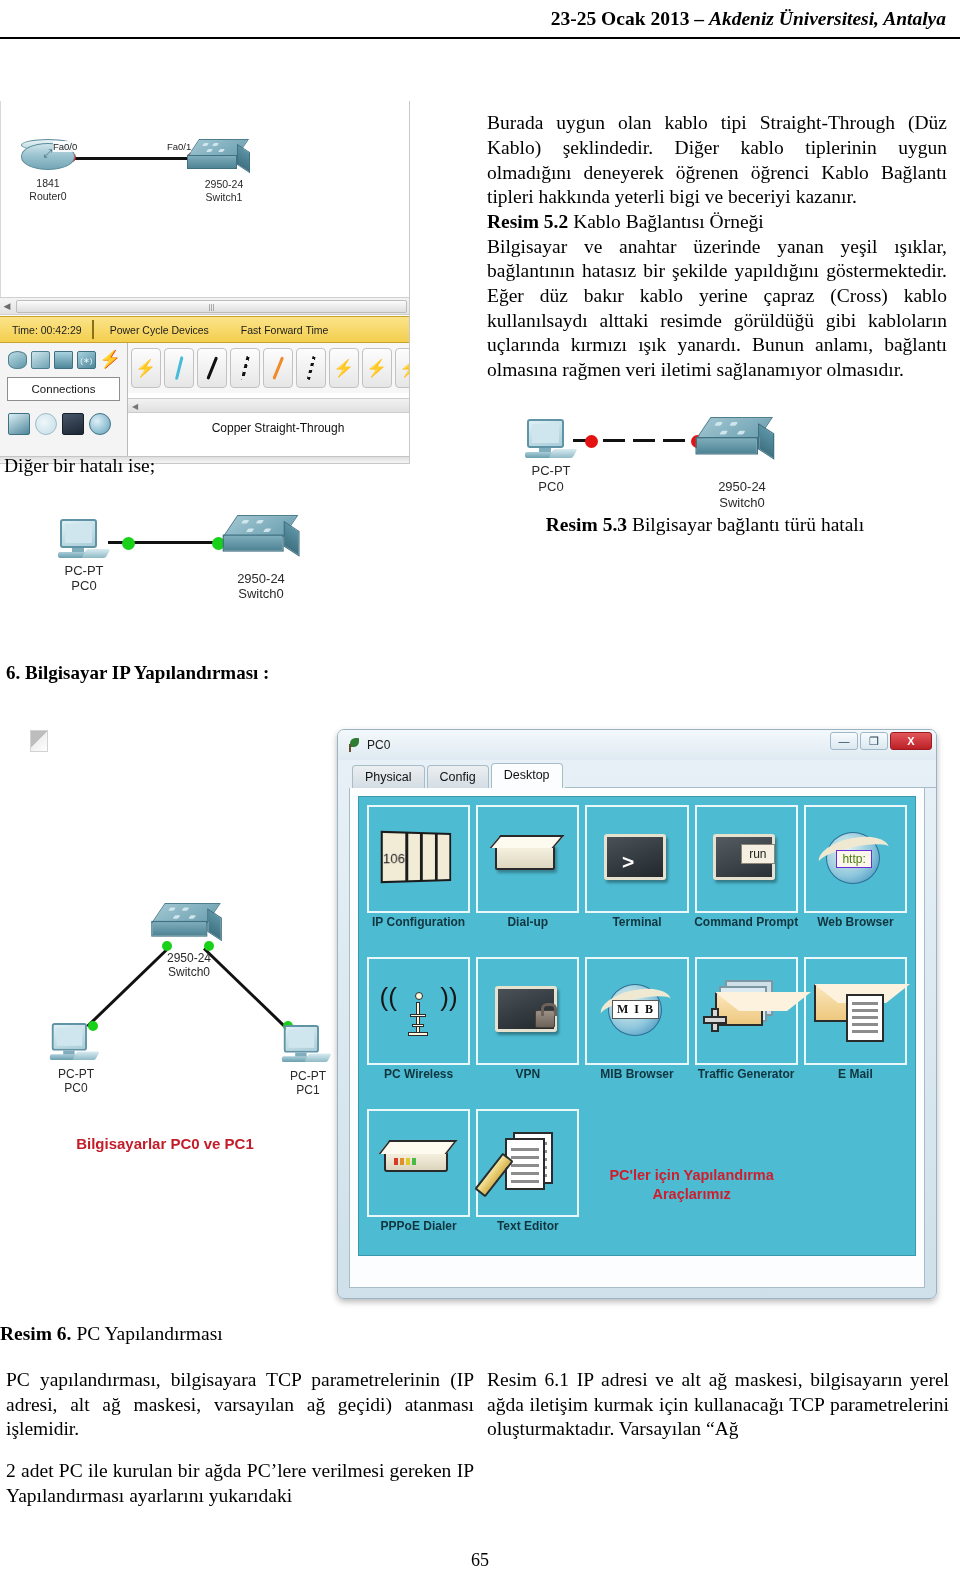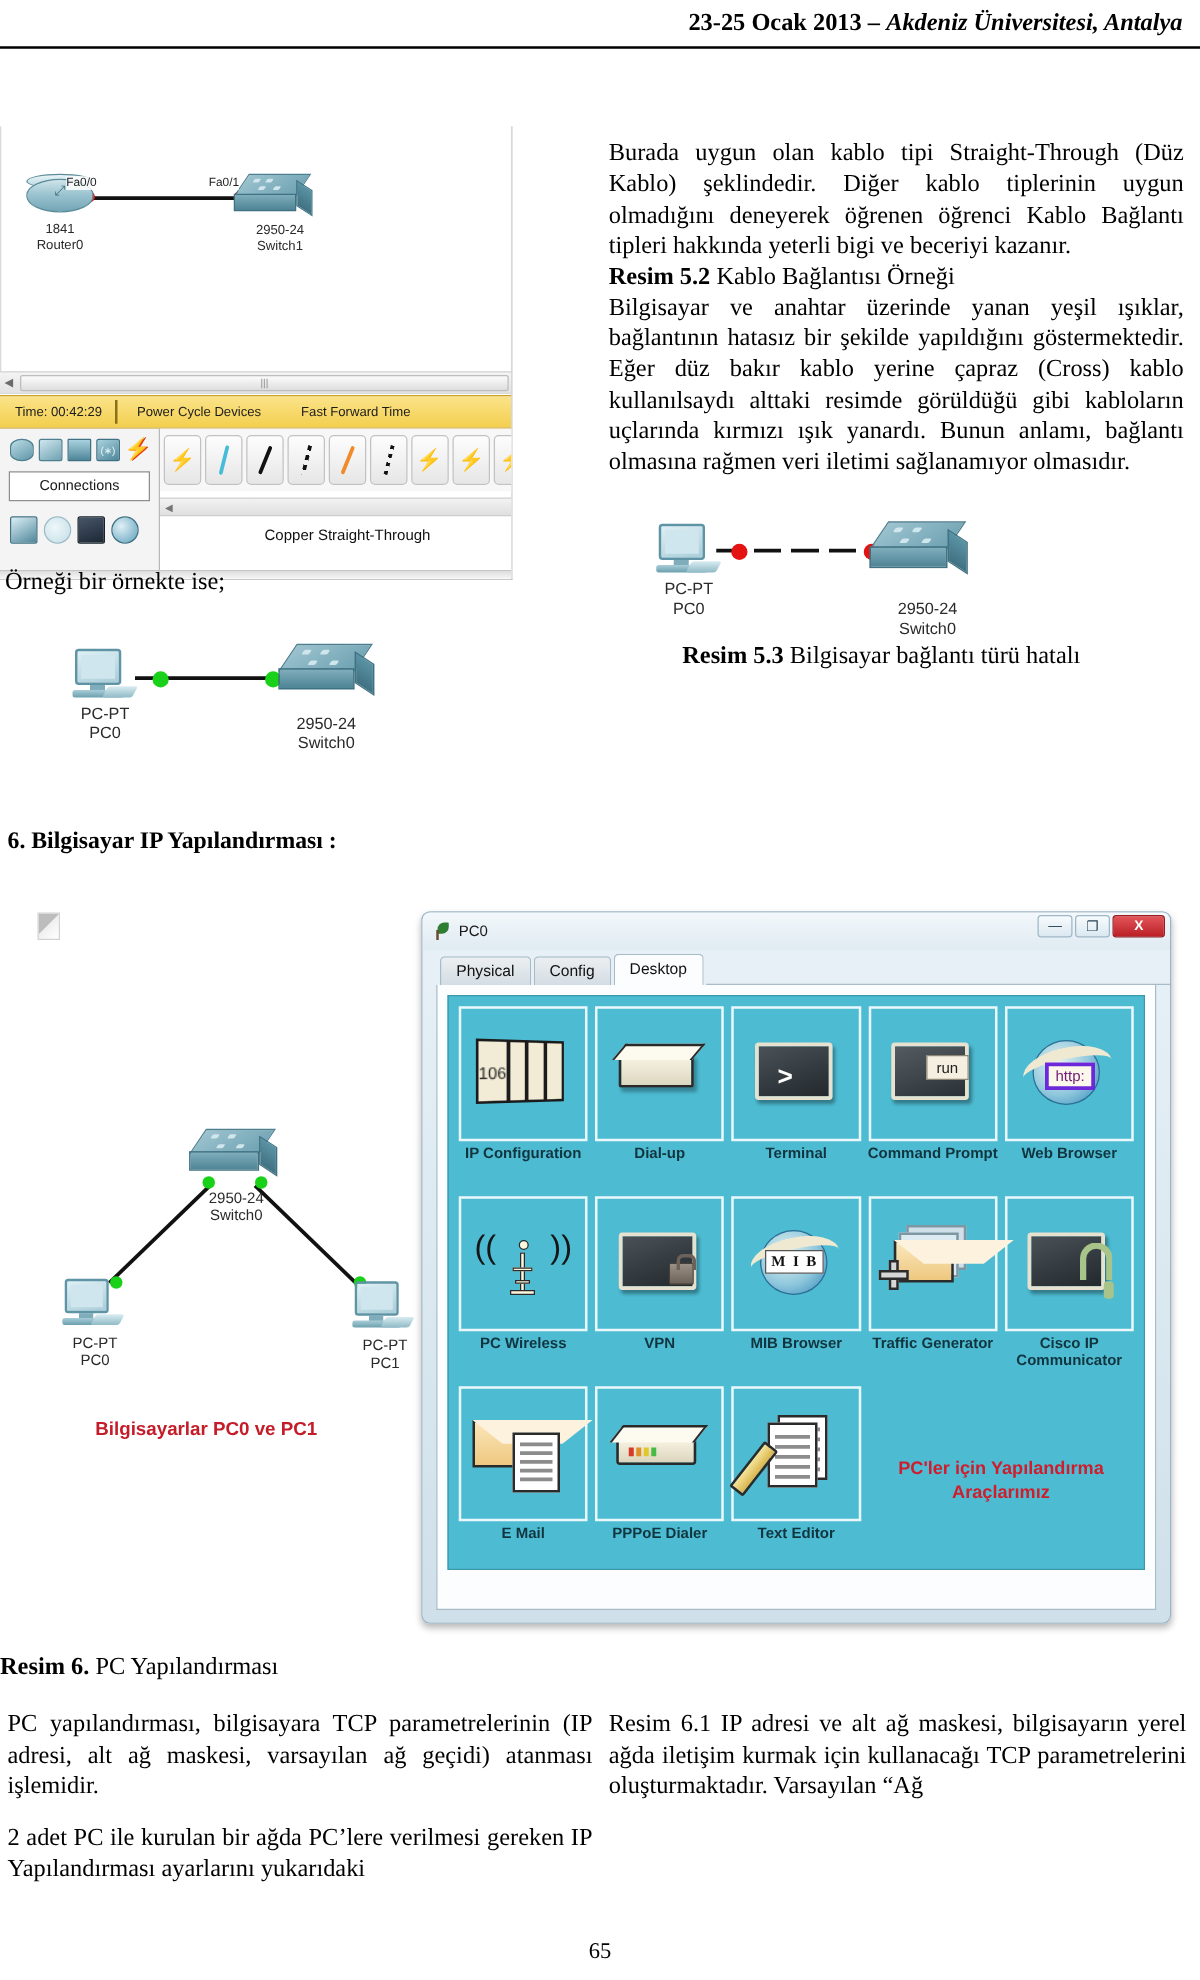--- a/index.html
+++ b/index.html
@@ -316,22 +316,22 @@
     background: radial-gradient(circle at 38% 36%, #e8f4ee 0%, #8fc7dd 55%, #2f86b5 100%);
     border-radius: 50%; border: 1px solid #2a6f94;
   }
   .ic .swoosh {
     position: absolute; left: 6px; top: 18px; width: 72px; height: 34px;
     border-top: 9px solid #f0e9d2; border-radius: 50%;
     transform: rotate(-12deg);
   }
   .ic .urlbox {
     position: absolute; left: 24px; top: 30px; padding: 1px 5px;
-    background: #fbf7ea; border: 3px solid #6d28d9;
-    font-family: "Liberation Sans", sans-serif; font-size: 12px; color: #701a75;
+    background: #fbf7ea; border: 1px solid #6d28d9;
+    font-family: "Liberation Sans", sans-serif; font-size: 12px; color: #4d7c0f;
   }
   .ic .tower { position: absolute; left: 30px; top: 24px; width: 24px; height: 38px; }
   .ic .tower span { position: absolute; background: #fbf6e3; border: 1px solid #2a2a2a; }
   .ic .wave { position: absolute; color: #161616; font-size: 26px; font-family: "Liberation Sans", sans-serif; }
   .ic .lock {
     position: absolute; left: 50px; top: 38px; width: 20px; height: 18px;
     background: linear-gradient(180deg,#9b9187,#6d6259); border: 1px solid #463f38; border-radius: 2px;
   }
   .ic .lock:before { content:""; position: absolute; left: 5px; top: -8px; width: 10px; height: 10px; border: 3px solid #6d6259; border-bottom: none; border-radius: 6px 6px 0 0; }
   .ic .env {
@@ -530,21 +530,21 @@
           </div>
           <div class="dev-lbl" style="font-size:13px; margin-top:20px;">2950-24</div>
           <div class="dev-lbl" style="font-size:13px;">Switch0</div>
         </div>
       </div>
       <div class="fig53-cap"><b>Resim 5.3</b><span> Bilgisayar bağlantı türü hatalı</span></div>
     </div>
   </div>
 
   <div class="mid">
-    <div class="mid-lead">Örneği bir örnekte ise;</div>
+    <div class="mid-lead">Diğer bir hatalı ise;</div>
     <div class="fig-green">
       <div class="link" style="left:108px; top:42px; width:130px;"></div>
       <div class="dot green" style="left:122px; top:38px; width:13px; height:13px;"></div>
       <div class="dot green" style="left:212px; top:38px; width:13px; height:13px;"></div>
       <div class="dev" style="left:56px; top:20px;">
         <div class="pcbox">
           <div class="mon">
               <div class="scr"></div>
             </div>
             <div class="stand"></div>
@@ -746,29 +746,20 @@
               <div class="env" style="left:12px; top:20px;"></div>
               <div style="position:absolute; left:0px; top:36px; width:24px; height:24px;">
                 <span style="position:absolute; left:8px; top:0; width:8px; height:24px; background:#d7d7d7; border:2px solid #2b2b2b;"></span>
                 <span style="position:absolute; left:0; top:8px; width:24px; height:8px; background:#d7d7d7; border:2px solid #2b2b2b;"></span>
               </div>
             </div>
           </div>
           <div class="cap">Traffic Generator</div>
         </div>
 
-        <div class="dcell">
-          <div class="frame">
-            <div class="ic">
-                <div class="monitor"></div>
-                <div class="hset"></div>
-              </div>
-          </div>
-          <div class="cap">Cisco IP Communicator</div>
-        </div>
 
         <div class="dcell">
           <div class="frame">
             <div class="ic">
               <div class="env" style="left:2px; top:12px; width:52px; height:38px;"></div>
               <div class="sheets" style="left:34px; top:22px; width:38px; height:48px;">
                 <em style="top:6px;"></em>
                   <em style="top:13px;"></em>
                   <em style="top:20px;"></em>
                   <em style="top:27px;"></em>

